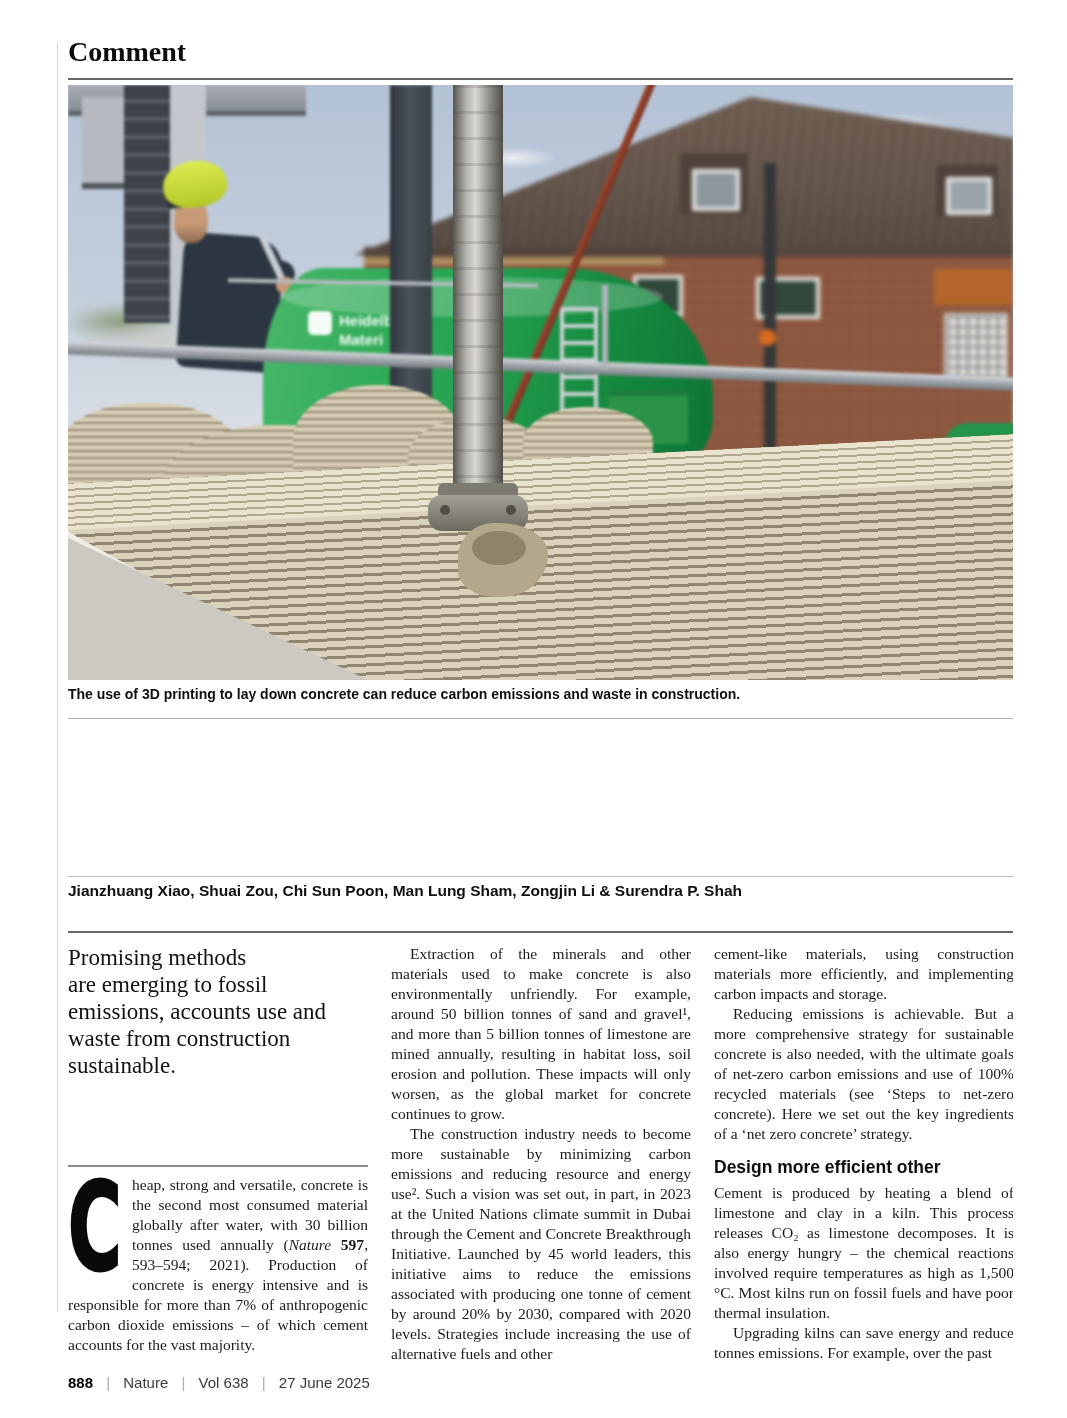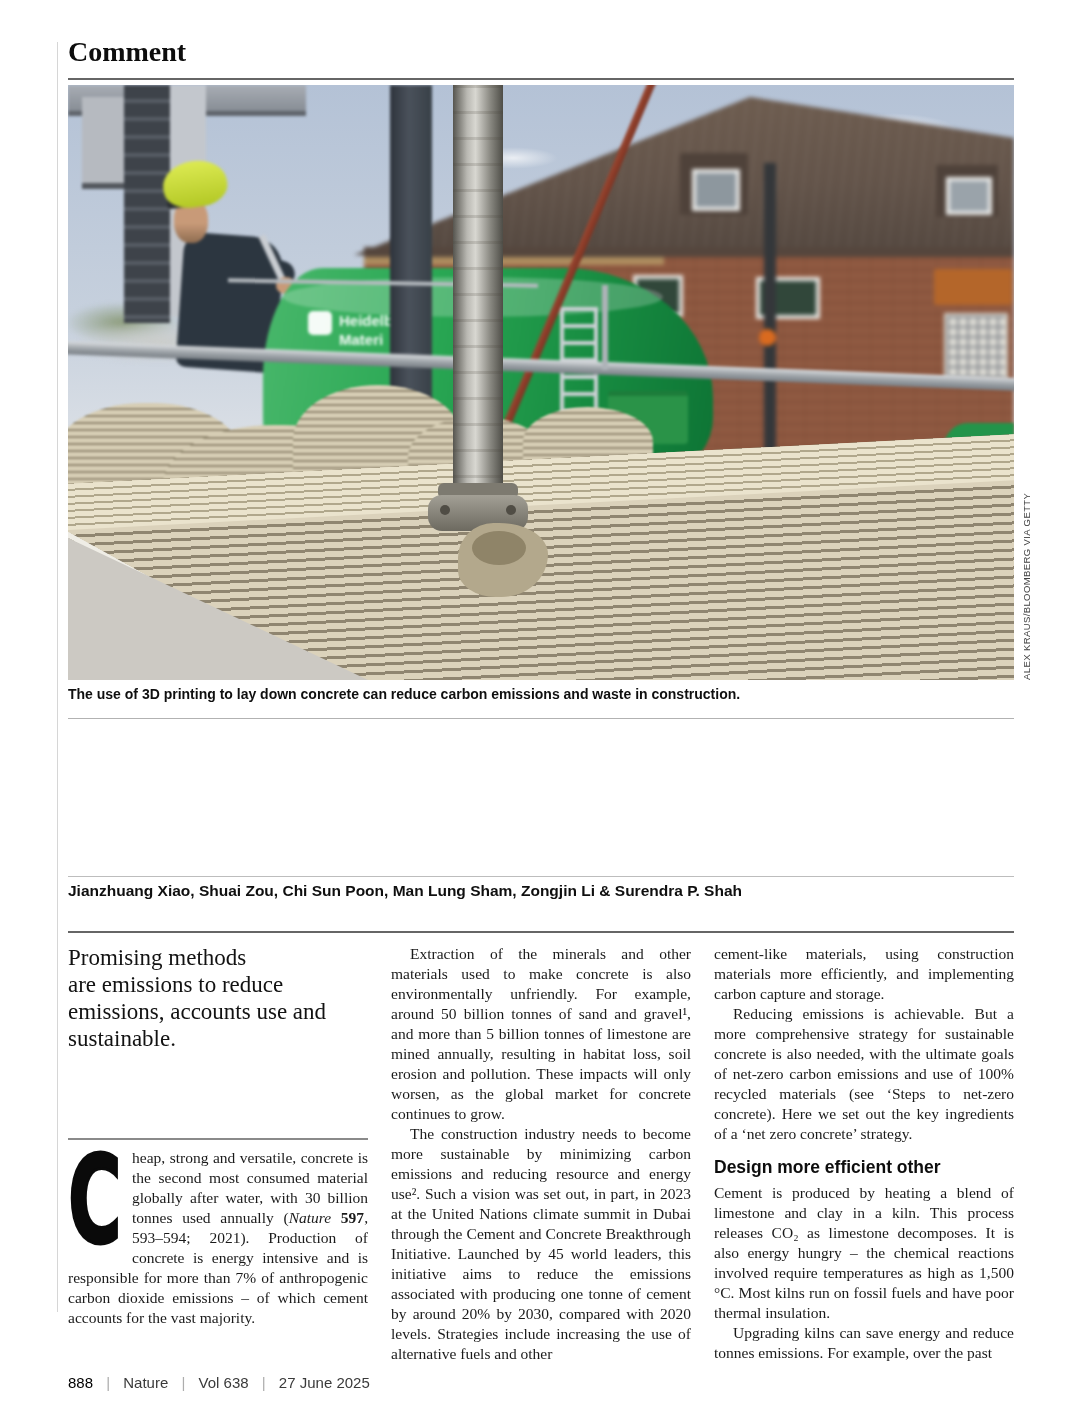--- a/index.html
+++ b/index.html
@@ -1,17 +1,17 @@
 <!DOCTYPE html>
 <html lang="en"><head>
 <meta charset="utf-8">
 <style>
   html,body{margin:0;padding:0;background:#ffffff;}
   .page{position:relative;width:1013px;height:1418px;background:#ffffff;overflow:hidden;
-        font-family:"Liberation Sans",sans-serif;color:#111;padding-left:44px;}
+        font-family:"Liberation Sans",sans-serif;color:#111;}
   .edge-line{position:absolute;left:57px;top:42px;width:1px;height:1270px;background:#d6d6d6;}
 
   
   .section-label{position:absolute;left:68px;top:36px;margin:0;
     font-family:"Liberation Serif","DejaVu Serif",serif;font-weight:800;font-size:28px;color:#0d0d0d;letter-spacing:0;}
   .rule{position:absolute;background:#8a8a8a;}
   .comment-rule{left:68px;top:78px;width:946px;height:2px;background:#666;}
 
   
   .photo{position:absolute;left:68px;top:85px;width:946px;height:595px;margin:0;overflow:hidden;background:#cfd6df;}
@@ -146,21 +146,21 @@
   .body-par{margin:0;font-family:"Liberation Serif","DejaVu Serif",serif;font-size:15.5px;line-height:20px;
     text-align:justify;color:#1a1a1a;}
   .indent{text-indent:19px;}
   .dropcap{float:left;width:54px;height:96px;margin:6px 10px 0 0;color:#0a0a0a;
     font-family:"DejaVu Sans",sans-serif;font-weight:800;font-size:122px;line-height:92px;
     -webkit-text-stroke:3px #0a0a0a;transform:scaleX(.6);transform-origin:0 50%;}
   .subhead{margin:13px 0 5px 0;font-size:17.5px;font-weight:bold;color:#0d0d0d;font-family:"Liberation Sans",sans-serif;}
 
   
   .footer{position:absolute;left:68px;top:1374px;font-size:15px;color:#3a3a3a;}
-  .footer .pg{font-weight:normal;color:#000;}
+  .footer .pg{font-weight:bold;color:#000;}
   .footer .sep{color:#adadad;padding:0 9px;}
 </style>
 </head>
 <body>
 
 <div class="page">
 
   <div class="edge-line"></div>
 
   <h1 class="section-label">Comment</h1>
@@ -258,35 +258,36 @@
 
 
   <div class="rule authors-rule"></div>
   <p class="authors">Jianzhuang Xiao, Shuai Zou, Chi Sun Poon, Man Lung Sham, Zongjin Li &amp; Surendra P. Shah</p>
   <div class="rule cols-rule"></div>
 
   <div class="columns">
     <div class="col">
       <div class="standfirst">
         <div>Promising methods</div>
-        <div>are emissions to reduce</div>
+        <div>are emerging to fossil</div>
         <div>emissions, accounts use and</div>
+        <div>waste from construction</div>
         <div>sustainable.</div>
       </div>
       <div class="col1-rule"></div>
       <p class="body-par">
         <span class="dropcap">C</span><span>heap, strong and versatile, concrete is the second most consumed material globally after water, with 30 billion tonnes used annually (</span><i>Nature</i><b> 597</b><span>, 593–594; 2021). Production of concrete is energy intensive and is responsible for more than 7% of anthropogenic carbon dioxide emissions – of which cement accounts for the vast majority.</span>
       </p>
     </div>
     <div class="col">
       <p class="body-par indent">Extraction of the minerals and other materials used to make concrete is also environmentally unfriendly. For example, around 50 billion tonnes of sand and gravel¹, and more than 5 billion tonnes of limestone are mined annually, resulting in habitat loss, soil erosion and pollution. These impacts will only worsen, as the global market for concrete continues to grow.</p>
       <p class="body-par indent">The construction industry needs to become more sustainable by minimizing carbon emissions and reducing resource and energy use². Such a vision was set out, in part, in 2023 at the United Nations climate summit in Dubai through the Cement and Concrete Breakthrough Initiative. Launched by 45 world leaders, this initiative aims to reduce the emissions associated with producing one tonne of cement by around 20% by 2030, compared with 2020 levels. Strategies include increasing the use of alternative fuels and other</p>
     </div>
     <div class="col">
-      <p class="body-par">cement-like materials, using construction materials more efficiently, and implementing carbon capture and storage.</p>
+      <p class="body-par">cement-like materials, using construction materials more efficiently, and implementing carbon impacts and storage.</p>
       <p class="body-par indent">Reducing emissions is achievable. But a more comprehensive strategy for sustainable concrete is also needed, with the ultimate goals of net-zero carbon emissions and use of 100% recycled materials (see ‘Steps to net-zero concrete). Here we set out the key ingredients of a ‘net zero concrete’ strategy.</p>
       <h3 class="subhead">Design more efficient other</h3>
       <p class="body-par">Cement is produced by heating a blend of limestone and clay in a kiln. This process releases CO₂ as limestone decomposes. It is also energy hungry – the chemical reactions involved require temperatures as high as 1,500 °C. Most kilns run on fossil fuels and have poor thermal insulation.</p>
       <p class="body-par indent">Upgrading kilns can save energy and reduce tonnes emissions. For example, over the past</p>
     </div>
   </div>
 
   <footer class="footer">
     <span class="pg">888</span>
     <span class="sep">|</span>

